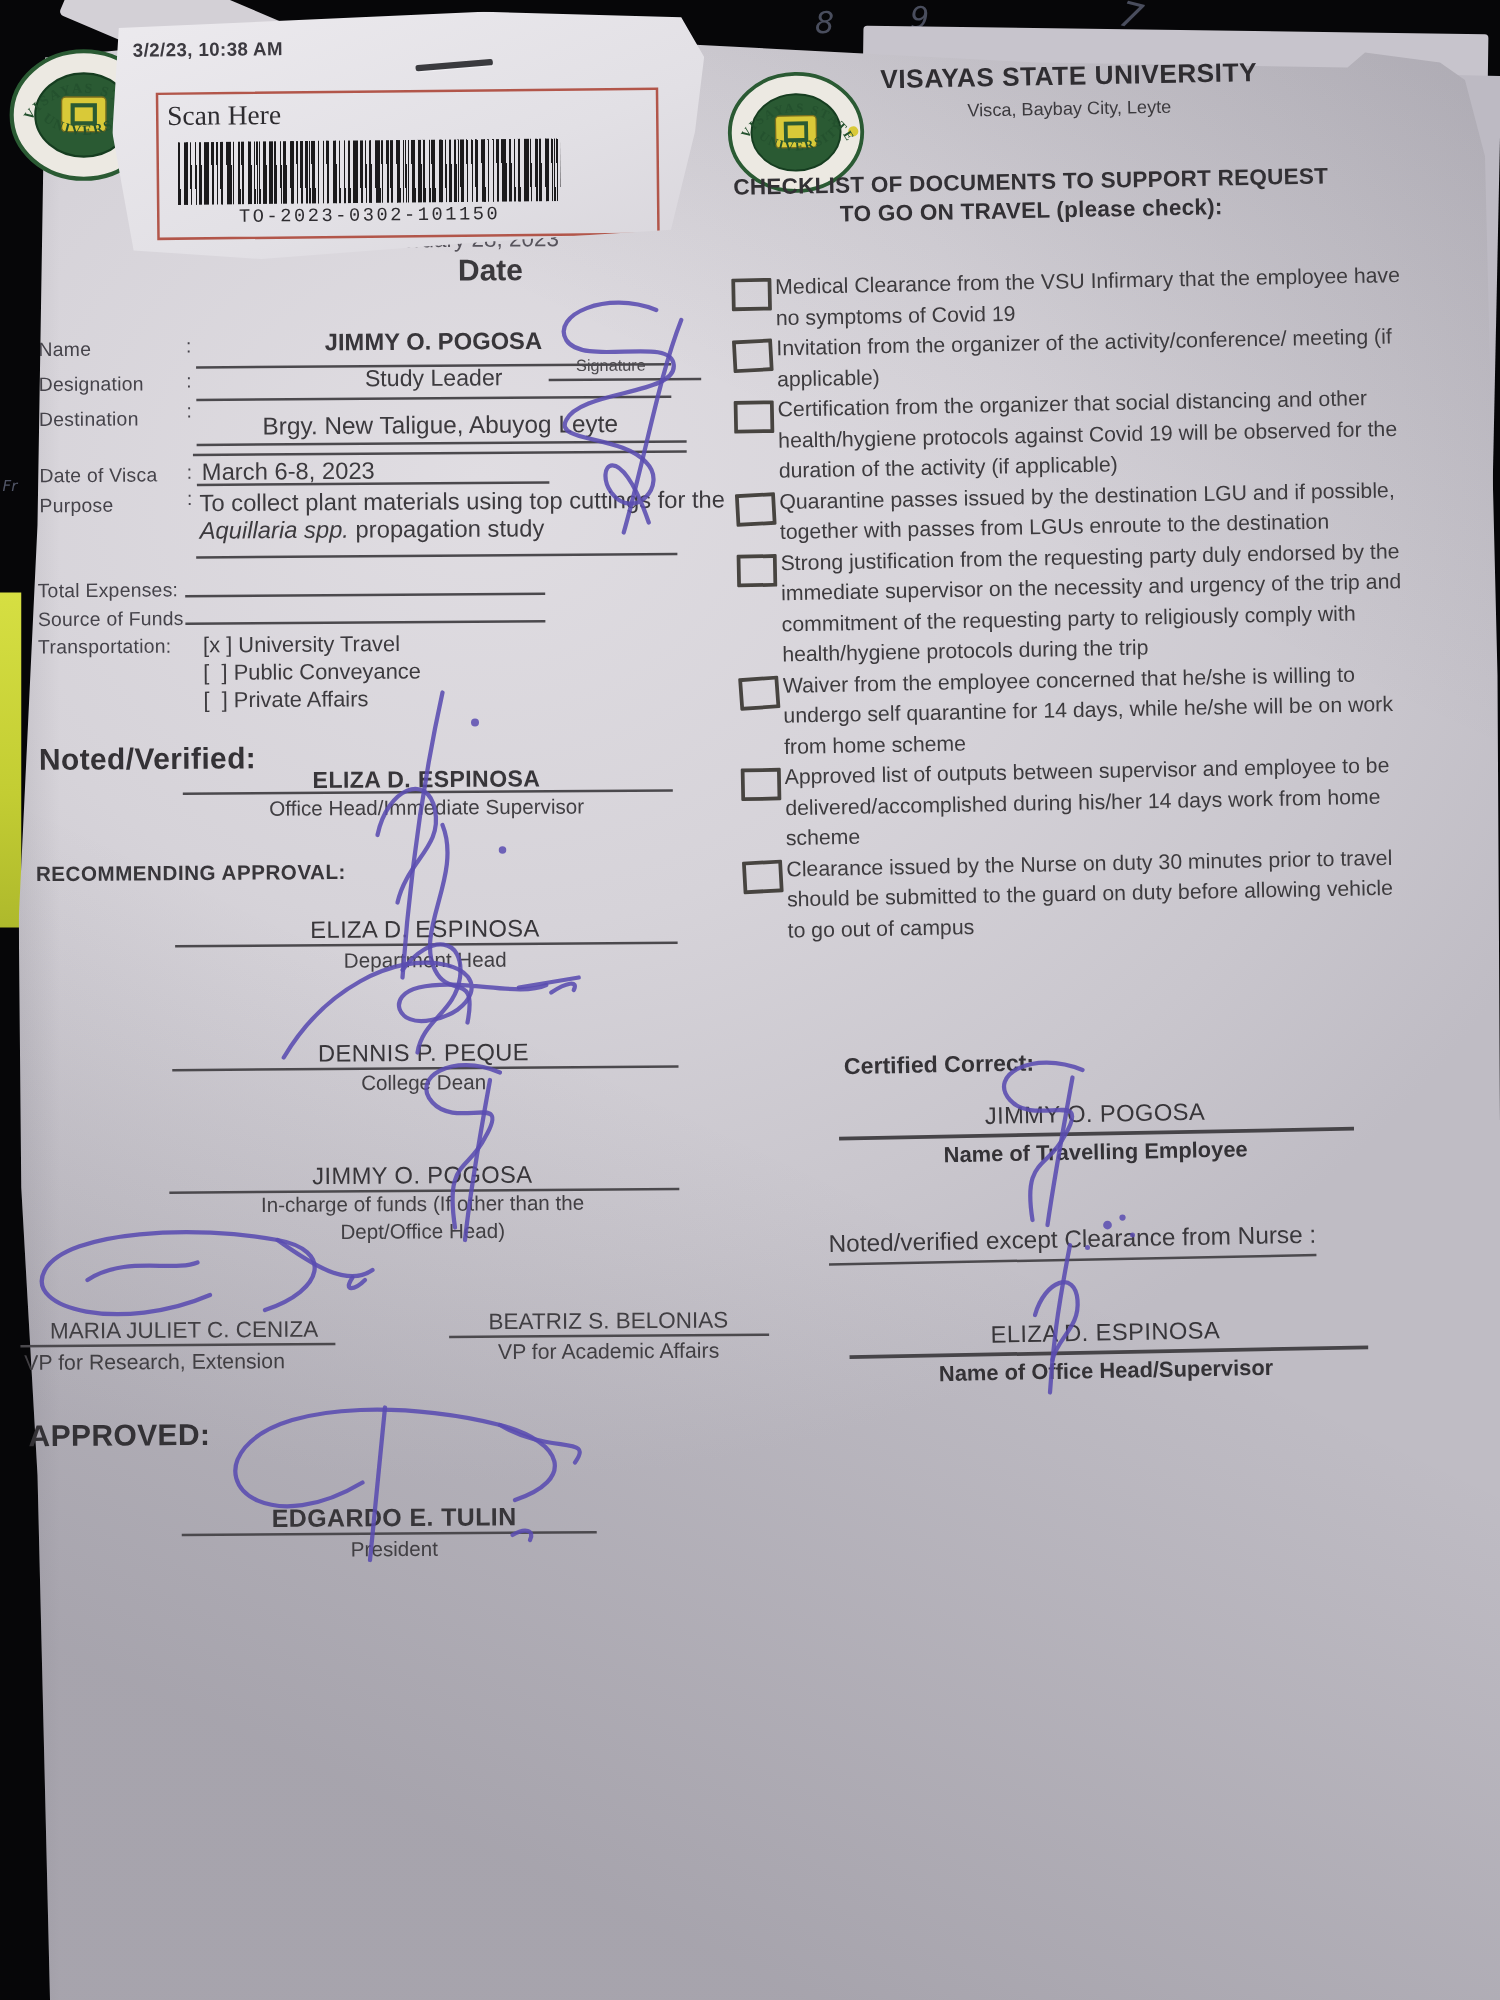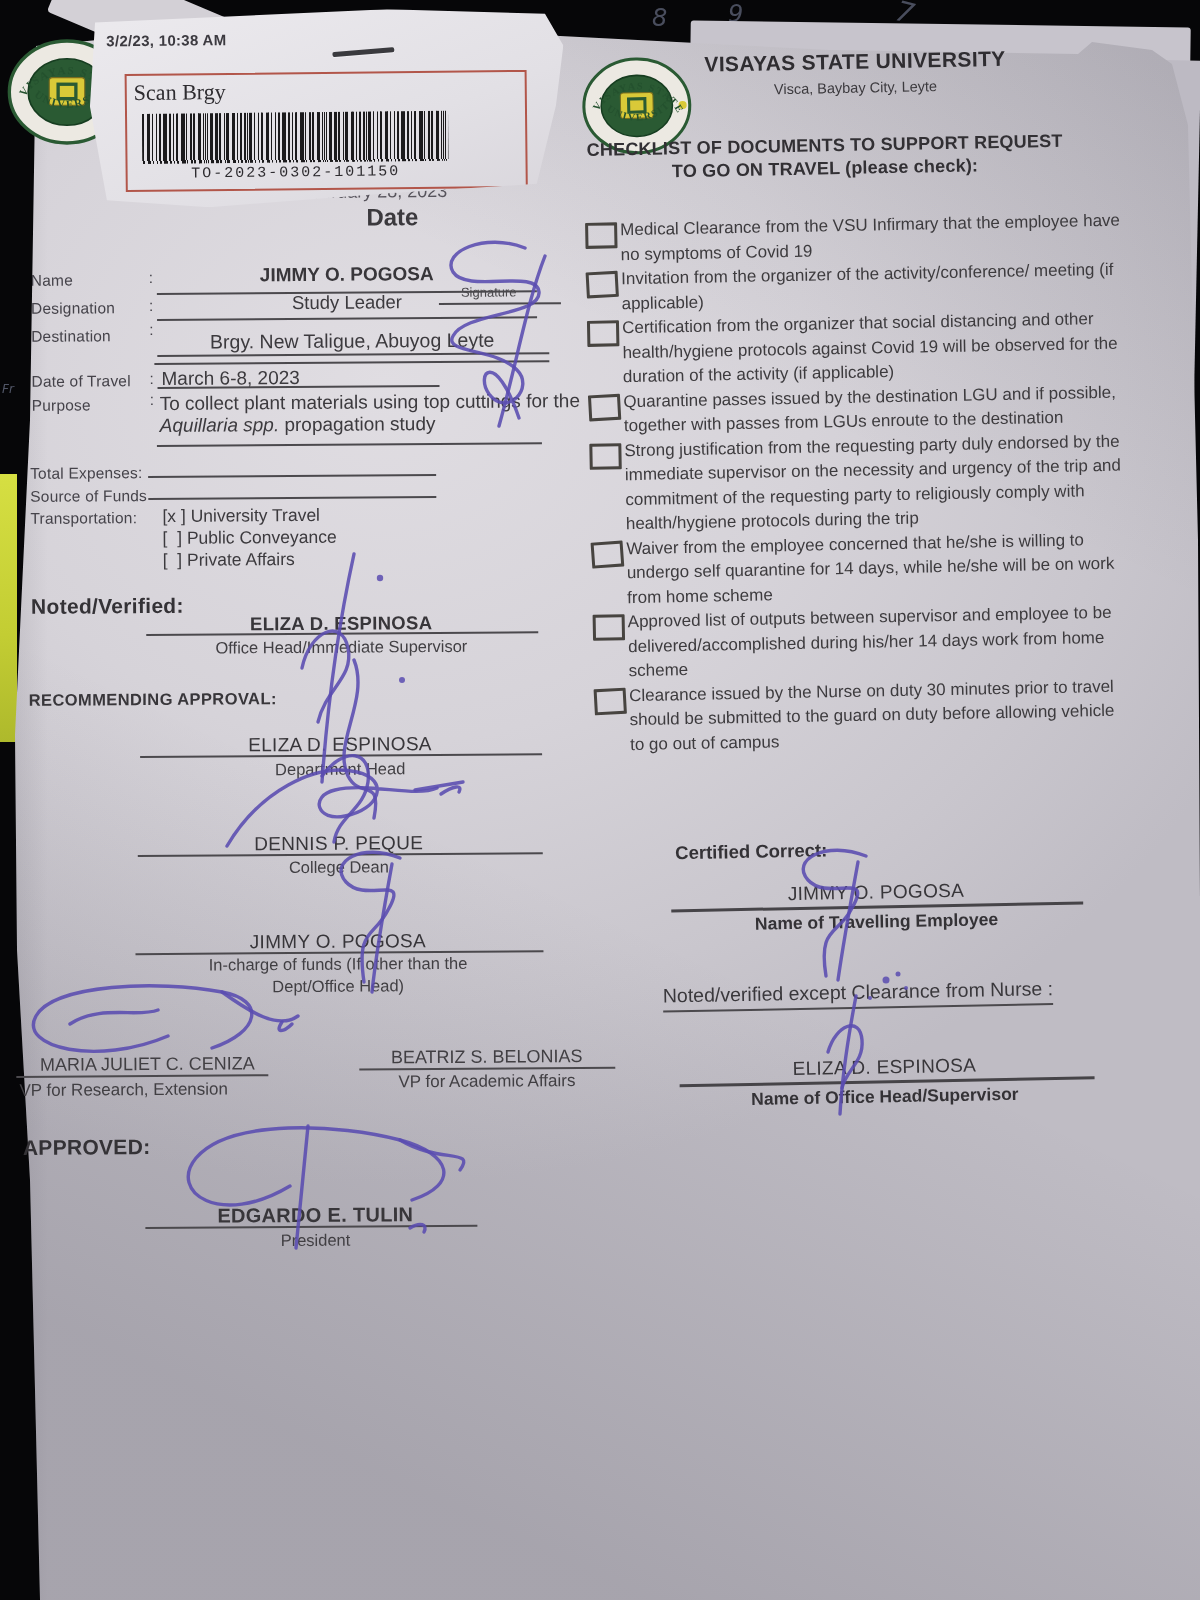--- a/index.html
+++ b/index.html
@@ -50,21 +50,21 @@
       transform:rotate(-.4deg);transform-origin:0 0;color:#3f3d40}
   .datefaint{color:#57545c;font-size:18px}
   .lbl{font-size:15.5px;color:#45434a;letter-spacing:.2px}
   .colon{font-size:15.5px;color:#45434a}
   .fval{font-weight:bold;font-size:19px;color:#38363a;text-align:center}
   .fval2{font-size:18.5px;color:#3c3a3e;text-align:center}
   .uline{border-bottom:2.5px solid #4b494d}
   .sig-lbl{font-size:13px;color:#4a484c}
   .signame{font-weight:bold;font-size:18.5px;color:#38363a;text-align:center;letter-spacing:.3px}
   .sigrole{font-size:16.5px;color:#413f43;text-align:center}
-  .head-lbl{font-weight:bold;font-size:21px;color:#343236;letter-spacing:.3px}
+  .head-lbl{font-weight:bold;font-size:24px;color:#343236;letter-spacing:.3px}
   .rec-lbl{font-weight:bold;font-size:16.5px;color:#38363a;letter-spacing:.4px}
   
   .rightcol{position:absolute;left:560px;top:44px;width:640px;height:1160px;z-index:15;
       transform:rotate(-1.1deg);transform-origin:20px 20px;color:#3d3b3e}
   .univ{font-weight:bold;font-size:21px;color:#2f2d31;letter-spacing:.4px;text-align:center}
   .addr{font-size:14.5px;color:#3c3a3e;text-align:center}
   .cktitle{font-weight:bold;font-size:18px;color:#323034;text-align:center;letter-spacing:.2px}
   .ck-list{position:absolute;left:22px;top:175px;width:505px}
   .ck-item{position:relative;padding-left:35px;font-size:17px;line-height:24.5px;color:#3d3b3e;width:500px}
   .ck-box{position:absolute;left:0;top:4px;width:26px;height:20px;border:3px solid #474440;border-radius:1px;background:transparent}
@@ -105,21 +105,21 @@
   <text class="sealtxt"><textPath href="#arcLT" startOffset="6%">VISAYAS STATE</textPath></text>
   <text class="sealtxt"><textPath href="#arcLB" startOffset="14%">UNIVERSITY</textPath></text>
 </svg>
 
 <div class="fold"></div>
 
 <div class="sticker">
   <div class="stamp-time">3/2/23, 10:38 AM</div>
   <div class="staple"></div>
   <div class="redbox">
-    <div class="scanhere">Scan Brgy</div>
+    <div class="scanhere">Scan Here</div>
     <div class="barcode"></div>
     <div class="bartext">TO-2023-0302-101150</div>
   </div>
 </div>
 
 <div class="leftcol">
   <div class="abs datefaint" style="left:292px;top:14px">February 28, 2023</div>
   <div class="abs" style="left:358px;top:36px;font-weight:bold;font-size:24px;color:#3b393d">Date</div>
 
   <span class="abs lbl" style="left:22px;top:102px">Name</span>
@@ -133,21 +133,21 @@
   <span class="abs colon" style="left:140px;top:128px">:</span>
   <div class="abs fval2" style="left:148px;top:124px;width:380px">Study Leader</div>
   <div class="abs uline" style="left:148px;top:126px;width:380px;height:24px"></div>
 
   <span class="abs lbl" style="left:22px;top:158px">Destination</span>
   <span class="abs colon" style="left:140px;top:152px">:</span>
   <div class="abs fval2" style="left:148px;top:162px;width:390px;font-size:19.5px">Brgy. New Taligue,  Abuyog Leyte</div>
   <div class="abs uline" style="left:148px;top:162px;width:392px;height:24px"></div>
   <div class="abs uline" style="left:145px;top:170px;width:395px;height:24px"></div>
 
-  <span class="abs lbl" style="left:22px;top:203px">Date of Travel</span>
+  <span class="abs lbl" style="left:22px;top:203px">Date of Visca</span>
   <span class="abs colon" style="left:140px;top:201px">:</span>
   <div class="abs" style="left:152px;top:199px;font-size:19px;color:#3c3a3e">March 6-8, 2023</div>
   <div class="abs uline" style="left:148px;top:194px;width:282px;height:24px"></div>
 
   <span class="abs lbl" style="left:22px;top:227px">Purpose</span>
   <span class="abs colon" style="left:140px;top:222px">:</span>
   <div class="abs" style="left:150px;top:224px;width:424px;font-size:19px;line-height:22px;color:#3c3a3e"><span>To collect plant materials using top cuttings for the </span><i>Aquillaria spp.</i><span>  propagation study</span></div>
   <div class="abs uline" style="left:147px;top:252px;width:385px;height:24px"></div>
 
   <span class="abs lbl" style="left:20px;top:295px">Total Expenses:</span>

